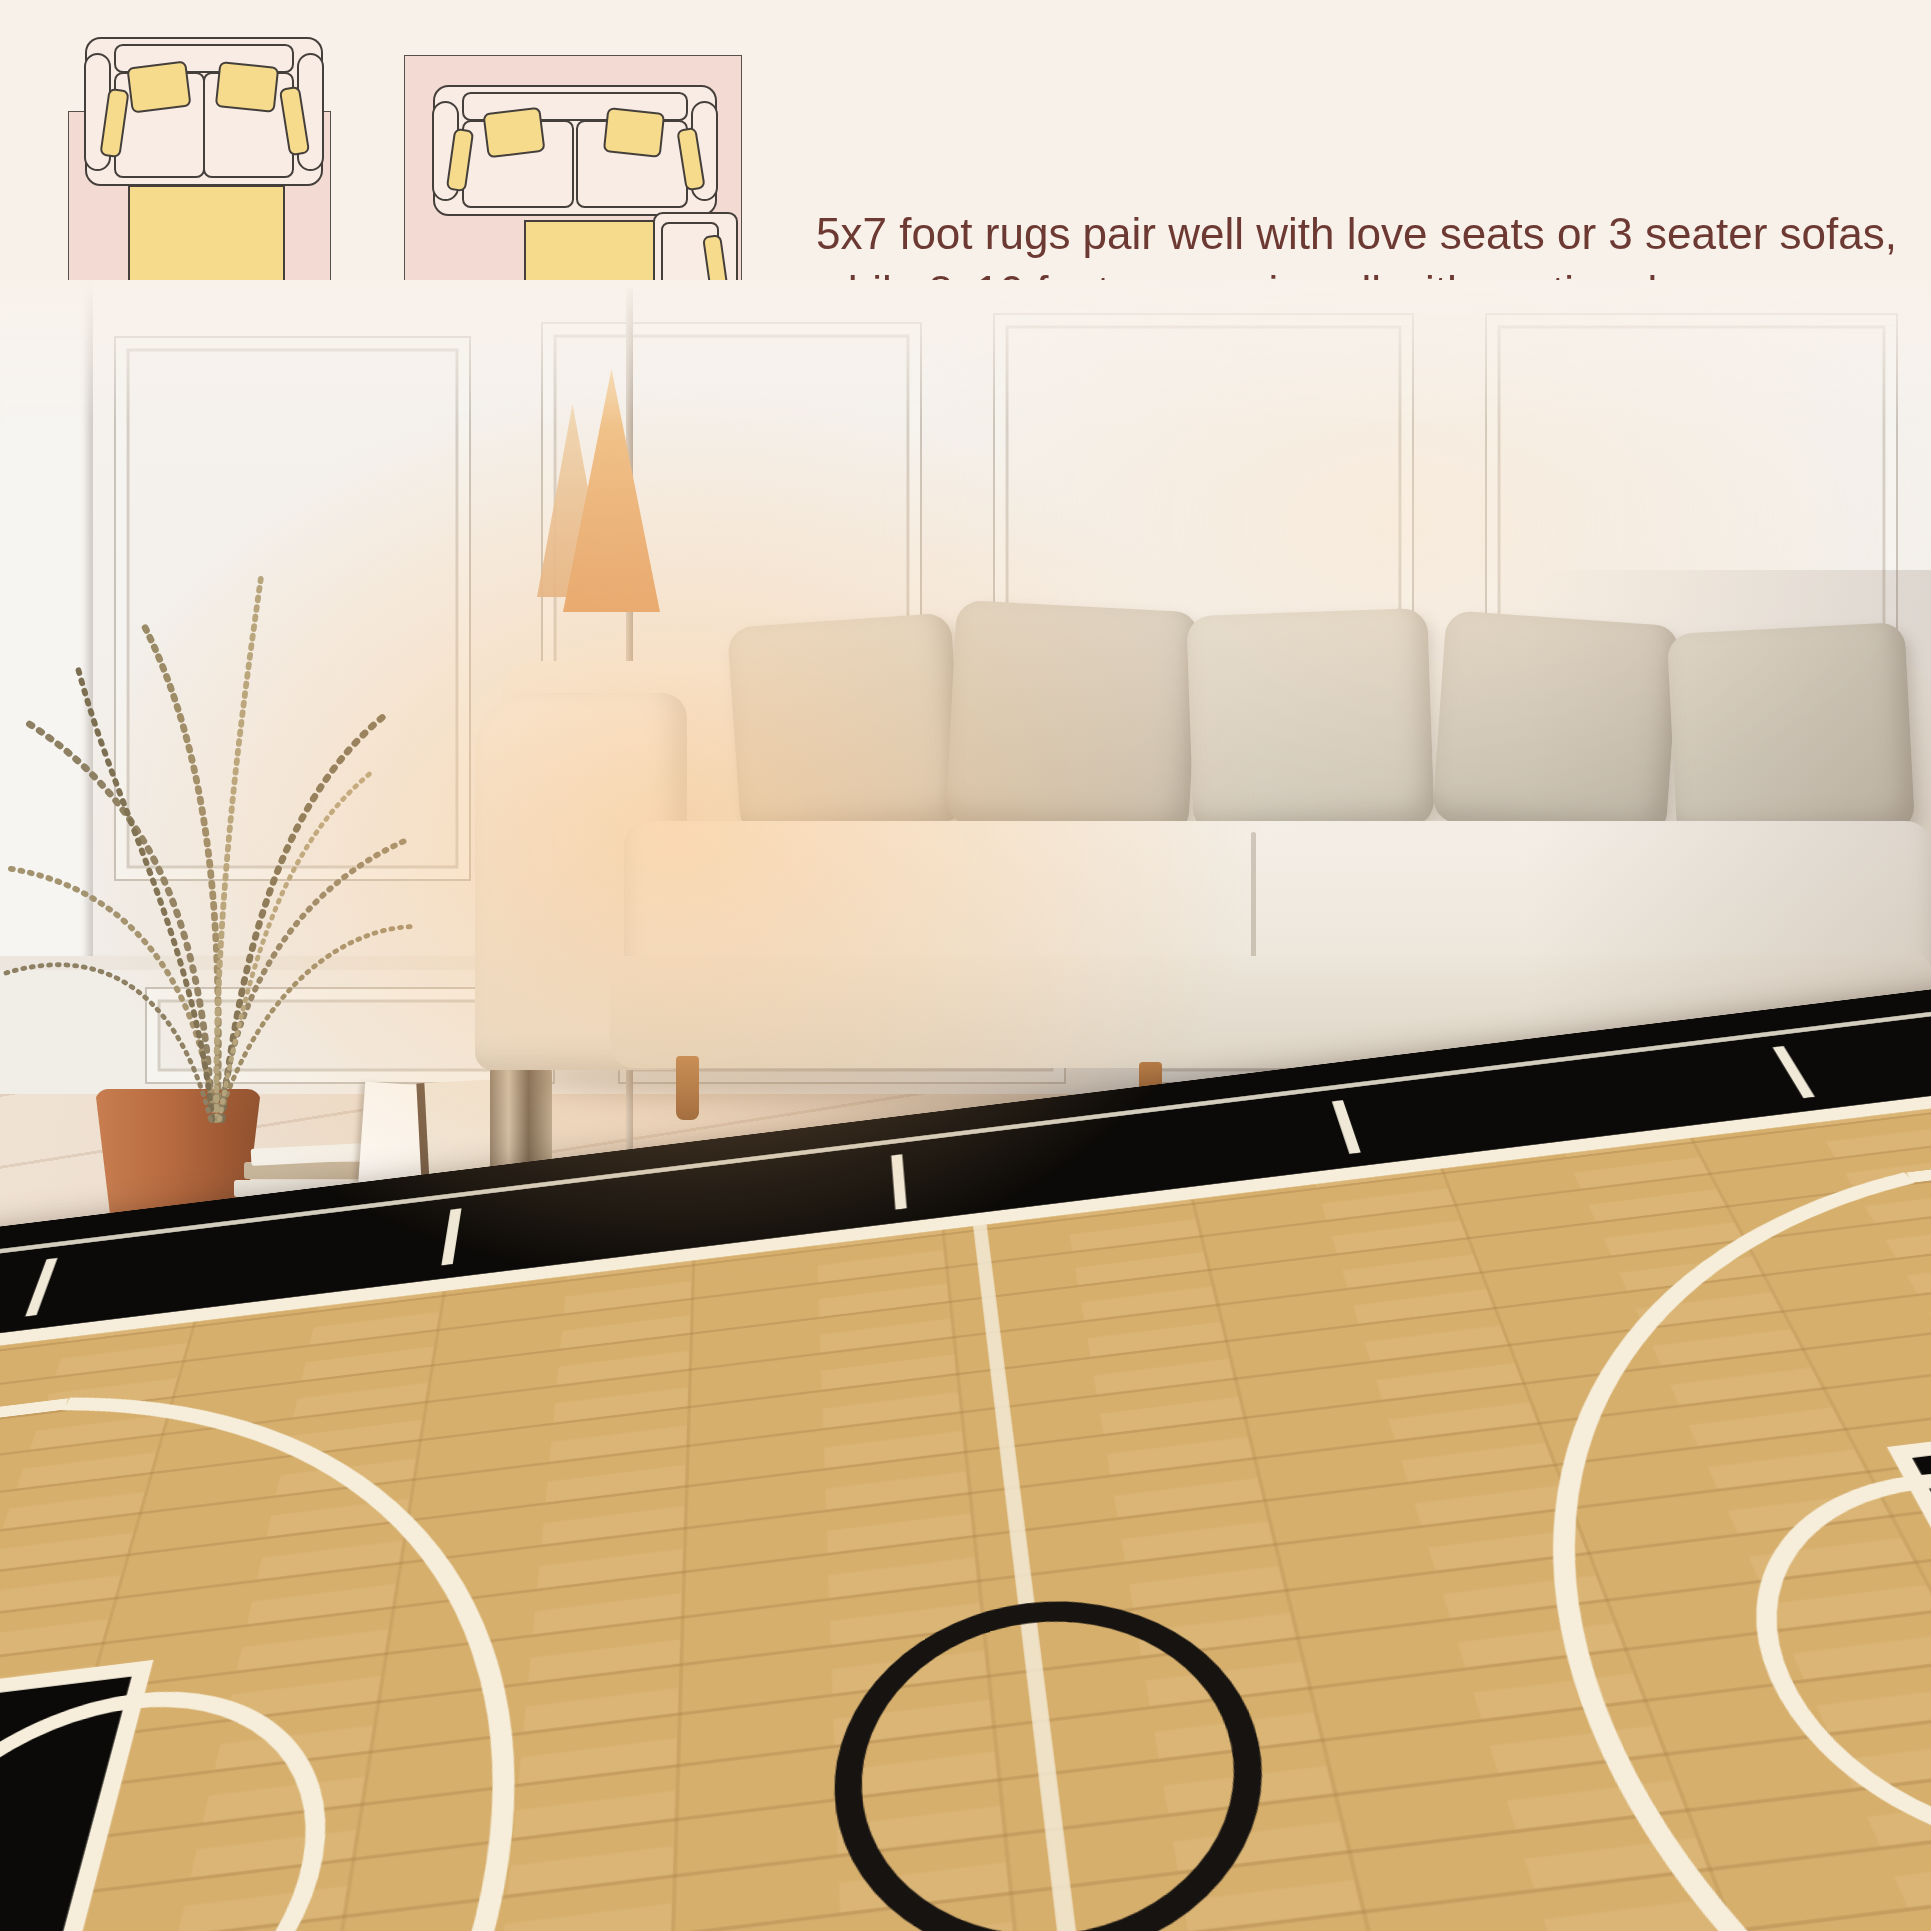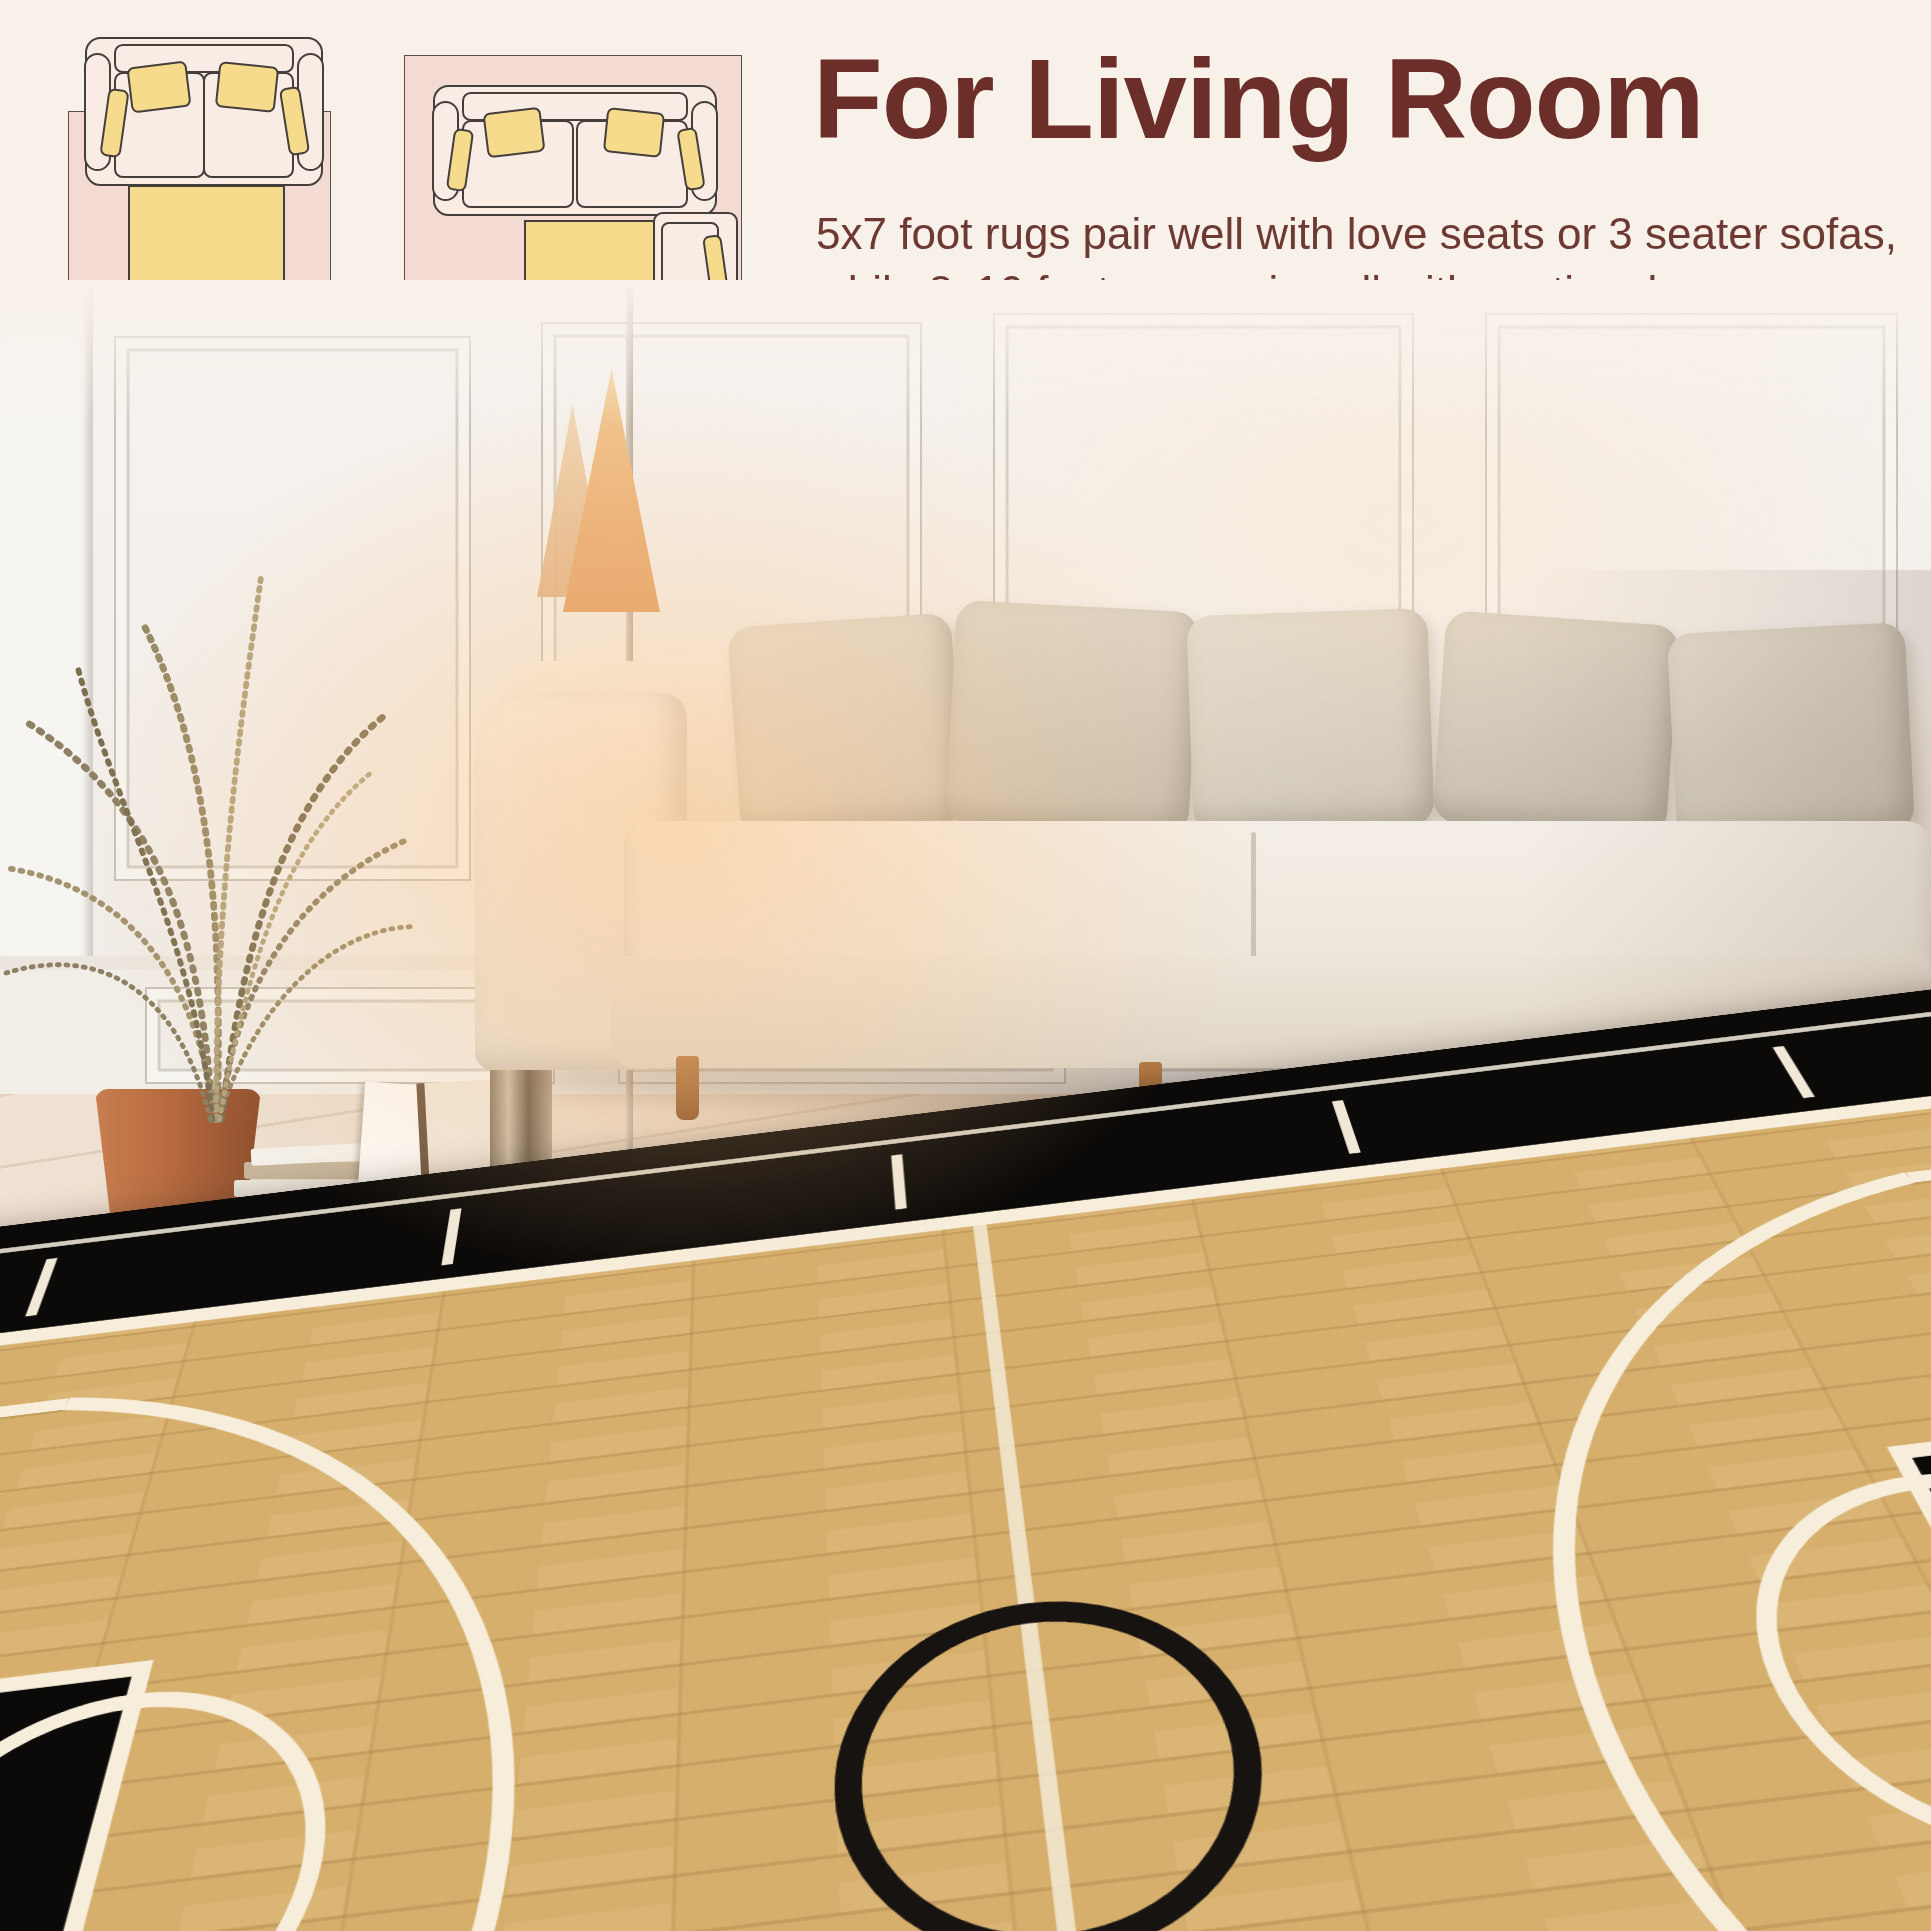--- a/index.html
+++ b/index.html
@@ -101,21 +101,20 @@
   
   .rugwrap{position:absolute;left:-483px;top:828px;width:2897px;height:1641px;
     transform-origin:50% 0;transform:perspective(2414px) rotateZ(-7deg) rotateX(54deg);z-index:4;}
   .rugwrap svg{width:100%;height:100%;display:block;filter:drop-shadow(0 9.7px 29px rgba(60,45,30,.45));}
 </style>
 </head>
 <body>
 
 <div class="stage">
 
-  <div class="headline">For Living Room</div>
   <div class="subcopy">5x7 foot rugs pair well with love seats or 3 seater sofas, while 8x10 foot rugs pair well with sectionals.</div>
 
   <div>
     <div class="diag-rug" style="left:68px;top:111px;width:261px;height:200px;"></div>
     <div class="tsofa" style="left:85px;top:37px;width:234px;height:145px;">
       <div class="backbar"></div>
       <div class="cush" style="left:27px;width:87px;"></div>
       <div class="cush" style="right:27px;width:87px;"></div>
       <div class="arm" style="left:-2.9px;"></div>
       <div class="arm" style="right:-2.9px;"></div>

